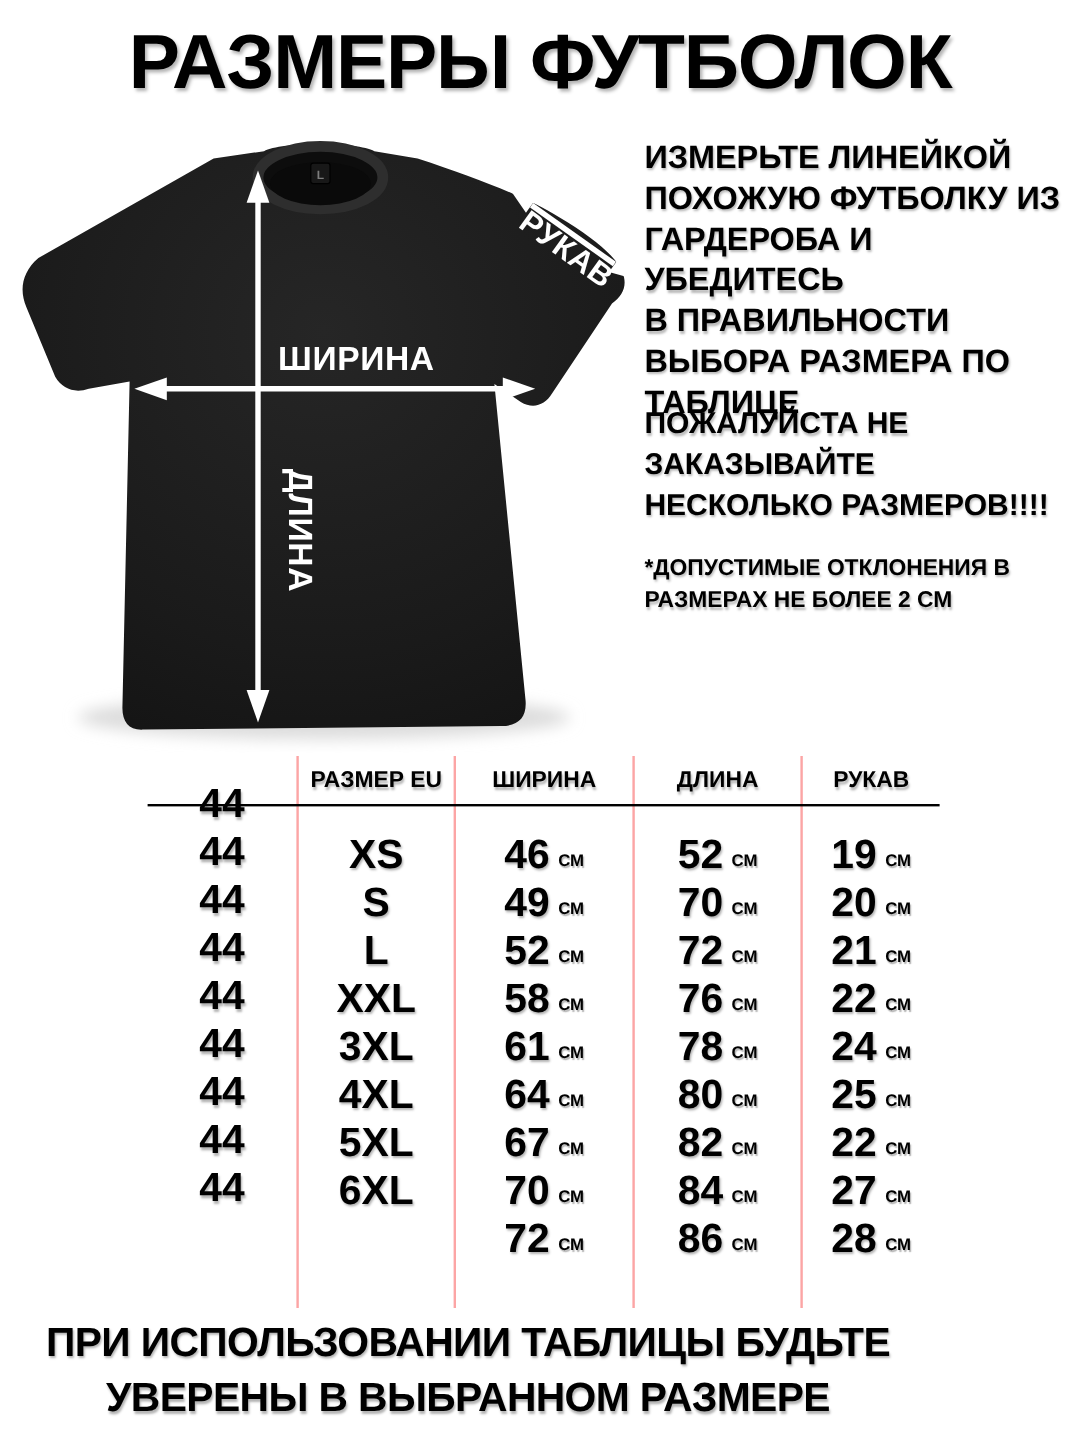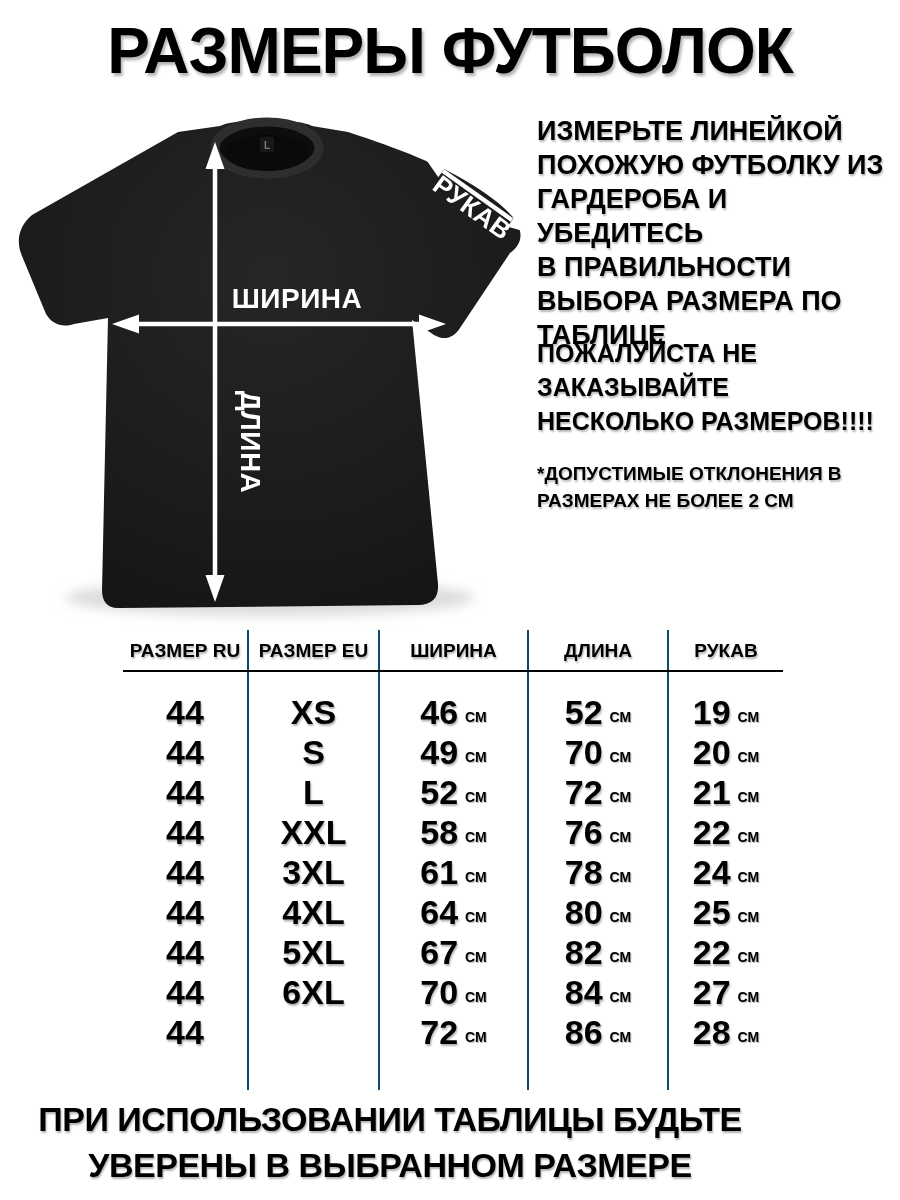--- a/index.html
+++ b/index.html
@@ -27,21 +27,21 @@
   }
   #para-measure{top:114px;font-size:27px;line-height:34px;}
   #para-warning{top:336px;font-size:25px;line-height:34px;}
   #para-tolerance{top:460px;font-size:19px;line-height:27px;}
   
   #size-table{
     left:123px;top:630px;width:660px;height:460px;
     display:grid;grid-template-columns:124px 131px 149px 140px 116px;
   }
   .col{box-sizing:border-box;}
-  .col + .col{border-left:2px solid #0c4a6e;}
+  .col + .col{border-left:2px solid #fca5a5;}
   .th{
     height:42px;display:flex;align-items:center;justify-content:center;
     font-size:19px;font-weight:700;text-shadow:1px 2px 2px rgba(0,0,0,.3);white-space:nowrap;
   }
   #header-rule{left:123px;top:670px;width:660px;height:2px;background:#000;}
   .cells{padding-top:20px;}
   .cell{height:40px;display:flex;align-items:center;justify-content:center;}
   .num{font-size:34px;font-weight:700;text-shadow:1px 2px 2px rgba(0,0,0,.3);}
   .unit{font-size:14px;font-weight:700;margin-left:7px;position:relative;top:5px;text-shadow:1px 1px 1px rgba(0,0,0,.3);}
   
@@ -128,21 +128,20 @@
 ВЫБОРА РАЗМЕРА ПО
 ТАБЛИЦЕ</div>
 <div class="para" id="para-warning">ПОЖАЛУЙСТА НЕ
 ЗАКАЗЫВАЙТЕ
 НЕСКОЛЬКО РАЗМЕРОВ!!!!</div>
 <div class="para" id="para-tolerance">*ДОПУСТИМЫЕ ОТКЛОНЕНИЯ В
 РАЗМЕРАХ НЕ БОЛЕЕ 2 СМ</div>
 
 <div class="abs" id="size-table">
   <div class="col">
-    <div class="th">РАЗМЕР RU</div>
     <div class="cells">
         <div class="cell">
           <span class="num">44</span>
         </div>
         <div class="cell">
           <span class="num">44</span>
         </div>
         <div class="cell">
           <span class="num">44</span>
         </div>

